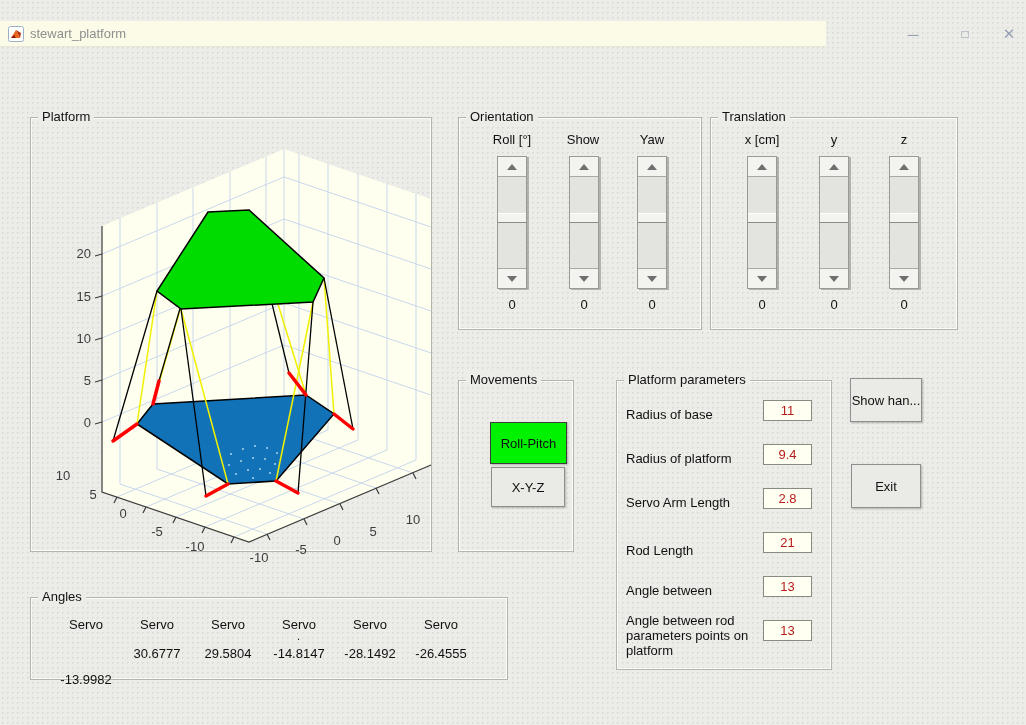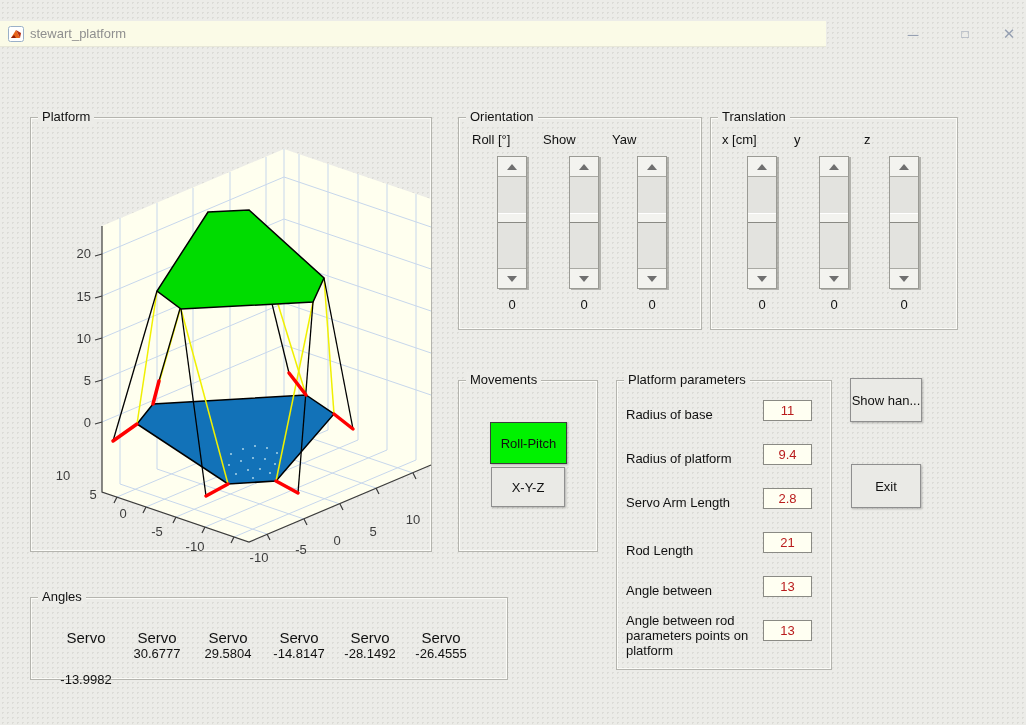--- a/index.html
+++ b/index.html
@@ -27,33 +27,33 @@
   .sl-btn{position:absolute;left:0;width:28px;height:20px;background:#F3F3EF;
     display:flex;align-items:center;justify-content:center;}
   .sl-btn.up{top:0;border-bottom:1px solid #a9a9a3;}
   .sl-btn.down{bottom:0;border-top:1px solid #a9a9a3;}
   .arr-up{width:0;height:0;border-left:5px solid transparent;border-right:5px solid transparent;
     border-bottom:6px solid #6f6f6f;}
   .arr-down{width:0;height:0;border-left:5px solid transparent;border-right:5px solid transparent;
     border-top:6px solid #6f6f6f;}
   .sl-thumb{position:absolute;left:0;top:56px;width:28px;height:10px;background:#F3F3EF;
     border-top:1px solid #ffffff;border-bottom:1px solid #8a8a84;}
-  .slider-label{position:absolute;font-size:13px;color:#111;width:80px;}
+  .slider-label{position:absolute;font-size:13px;color:#111;text-align:center;width:80px;}
   .slider-value{position:absolute;font-size:13px;color:#111;text-align:center;width:60px;}
   
   .btn{position:absolute;background:#EAEAE6;border:1px solid #8f8f8f;font-size:13px;color:#111;
     display:flex;align-items:center;justify-content:center;
     box-shadow:1px 1px 2px rgba(0,0,0,0.25);cursor:default;}
   .btn.green{background:#00F200;border-color:#3c3c3c;}
   
   .param-label{position:absolute;left:9px;width:138px;font-size:13px;color:#111;line-height:15px;}
   .param-box{position:absolute;left:146px;width:49px;height:21px;background:#FFFFF2;
     border:1px solid #8a8a84;font-size:13px;color:#b91c1c;text-align:center;padding:0;}
   
-  .servo-col-label{position:absolute;width:70px;text-align:center;font-size:15px;color:#111;margin-top:12px;}
+  .servo-col-label{position:absolute;width:70px;text-align:center;font-size:13px;color:#111;}
   .servo-col-value{position:absolute;width:74px;text-align:center;font-size:13px;color:#111;}
   .tiny-dot{position:absolute;font-size:11px;color:#111;}
   svg text{font-family:"Liberation Sans",sans-serif;}
 </style>
 </head>
 <body>
 
 <div class="window">
 
   <div class="titlebar">
@@ -233,21 +233,21 @@
       <div class="sl-btn down">
           <span class="arr-down"></span>
         </div>
     </div>
 
     <span class="slider-value" style="left:21px;top:179px;">0</span>
     <span class="slider-value" style="left:93px;top:179px;">0</span>
     <span class="slider-value" style="left:163px;top:179px;">0</span>
   </div>
 
-  <div class="panel" style="left:458px;top:380px;width:140px;height:172px;">
+  <div class="panel" style="left:458px;top:380px;width:116px;height:172px;">
     <span class="panel-label">Movements</span>
     <div class="btn green" style="left:31px;top:41px;width:77px;height:42px;">Roll-Pitch</div>
     <div class="btn" style="left:32px;top:86px;width:74px;height:40px;">X-Y-Z</div>
   </div>
 
   <div class="panel" style="left:616px;top:380px;width:216px;height:290px;">
     <span class="panel-label">Platform parameters</span>
 
     <span class="param-label" style="top:26px;">Radius of base</span>
     <input class="param-box" style="top: 19px;" value="11">

